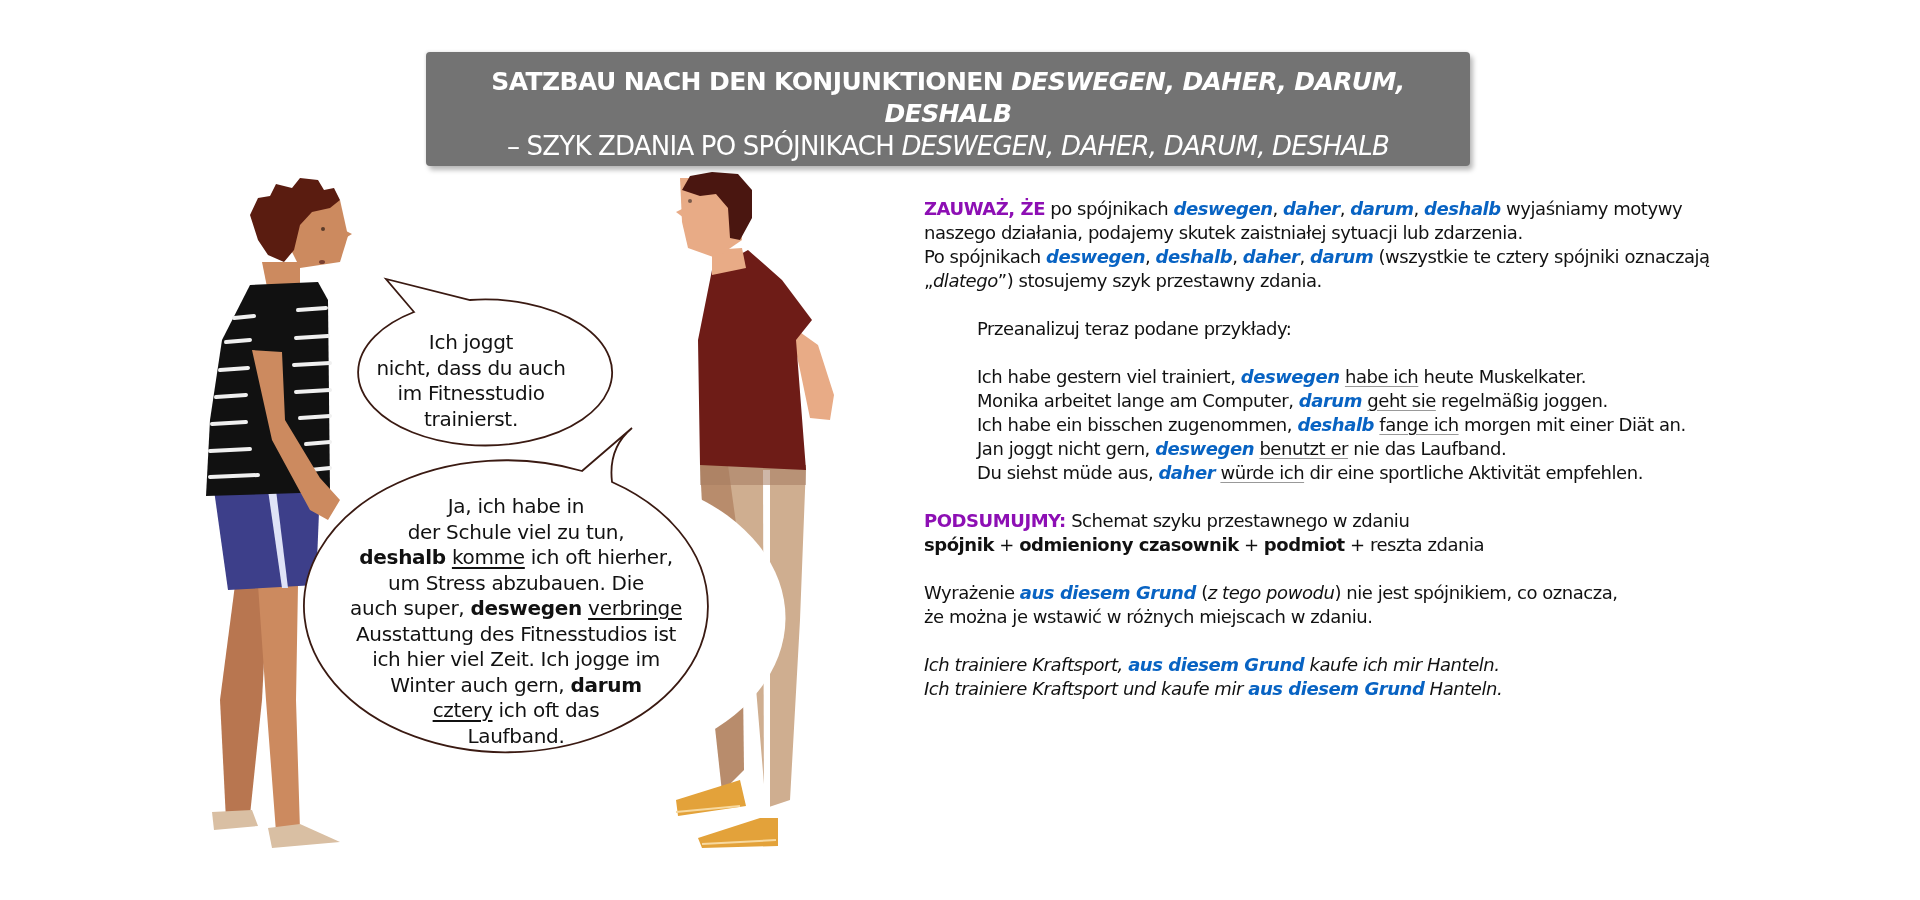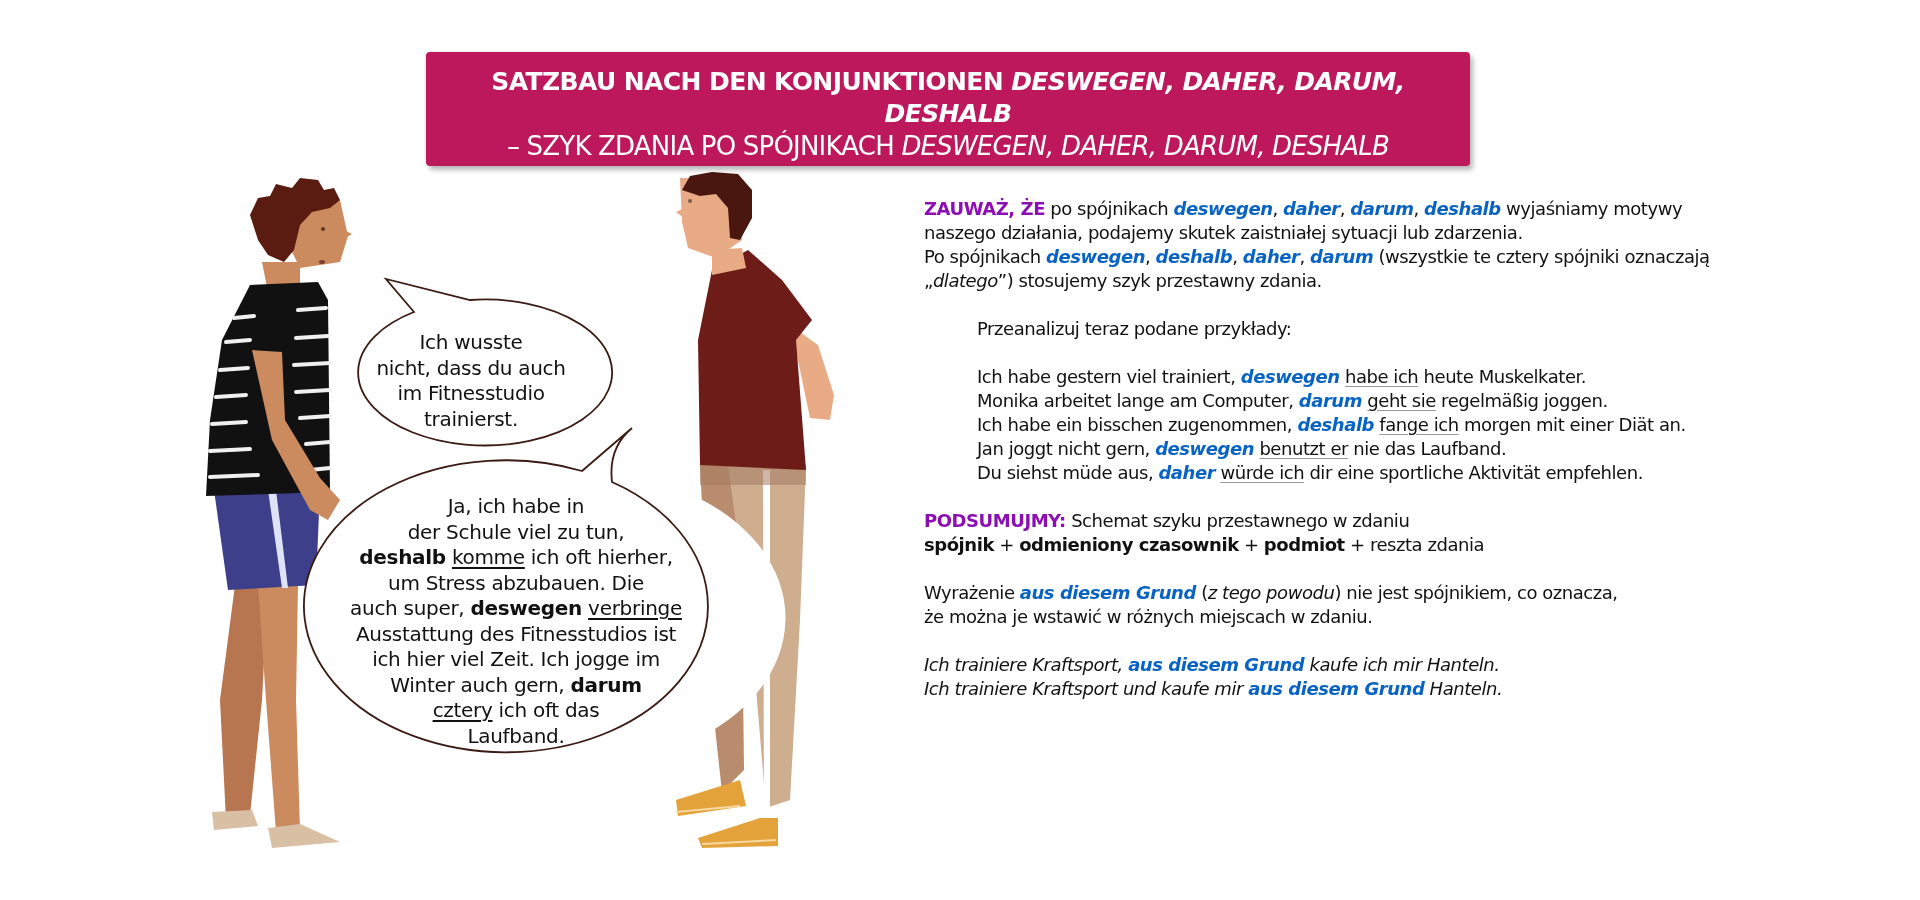--- a/index.html
+++ b/index.html
@@ -1,20 +1,20 @@
 <!DOCTYPE html>
 <html><head>
 <meta charset="utf-8">
 <style>
   html, body { margin:0; padding:0; background:#ffffff; }
   body { width:1920px; height:900px; position:relative; overflow:hidden; font-family:"DejaVu Sans", sans-serif; color:#111; }
 
   .title-box {
     position:absolute; left:426px; top:52px; width:1044px; height:114px;
-    background:#be185d; border-radius:4px;
+    background:#737373; border-radius:4px;
     box-shadow: 3px 4px 5px rgba(0,0,0,0.28), -1px -1px 3px rgba(0,0,0,0.08);
     color:#fff; text-align:center; box-sizing:border-box; padding-top:14px;
   }
   .title-box .t1 { font-weight:bold; font-size:25px; letter-spacing:-0.6px; line-height:32px; }
   .title-box .t2 { font-size:26px; letter-spacing:-0.8px; line-height:32px; }
   .title-box i { font-style:italic; }
 
   .notes { position:absolute; left:924px; top:197px; width:820px; font-size:18px; line-height:24px; letter-spacing:-0.45px; }
   .notes p { margin:0; }
   .notes .gap { height:24px; }
@@ -107,21 +107,21 @@
     <path d="M470 300 A127 73 0 1 1 414 312 L386 279 Z"></path>
   </g>
 
   <g fill="#fff" stroke="#3a1a12" stroke-width="1.8">
     <path d="M585 472 A202 146 0 1 1 582 472 Z" stroke="none"></path>
     <path d="M582 471 L632 428 Q608 448 612 482 A202 146 0 1 1 582 471 Z"></path>
   </g>
 </svg>
 
 <div class="bubble-text" style="left:345px; top:330px; width:252px;">
-  <div>Ich wusste</div>
+  <div>Ich joggt</div>
   <div>nicht, dass du auch</div>
   <div>im Fitnesstudio</div>
   <div>trainierst.</div>
 </div>
 
 <div class="bubble-text" style="left:318px; top:494px; width:396px;">
   <div>Ja, ich habe in</div>
   <div>der Schule viel zu tun,</div>
   <div><span class="b">deshalb</span><span> </span><span class="u">komme</span><span> ich oft hierher,</span></div>
   <div>um Stress abzubauen. Die</div>

